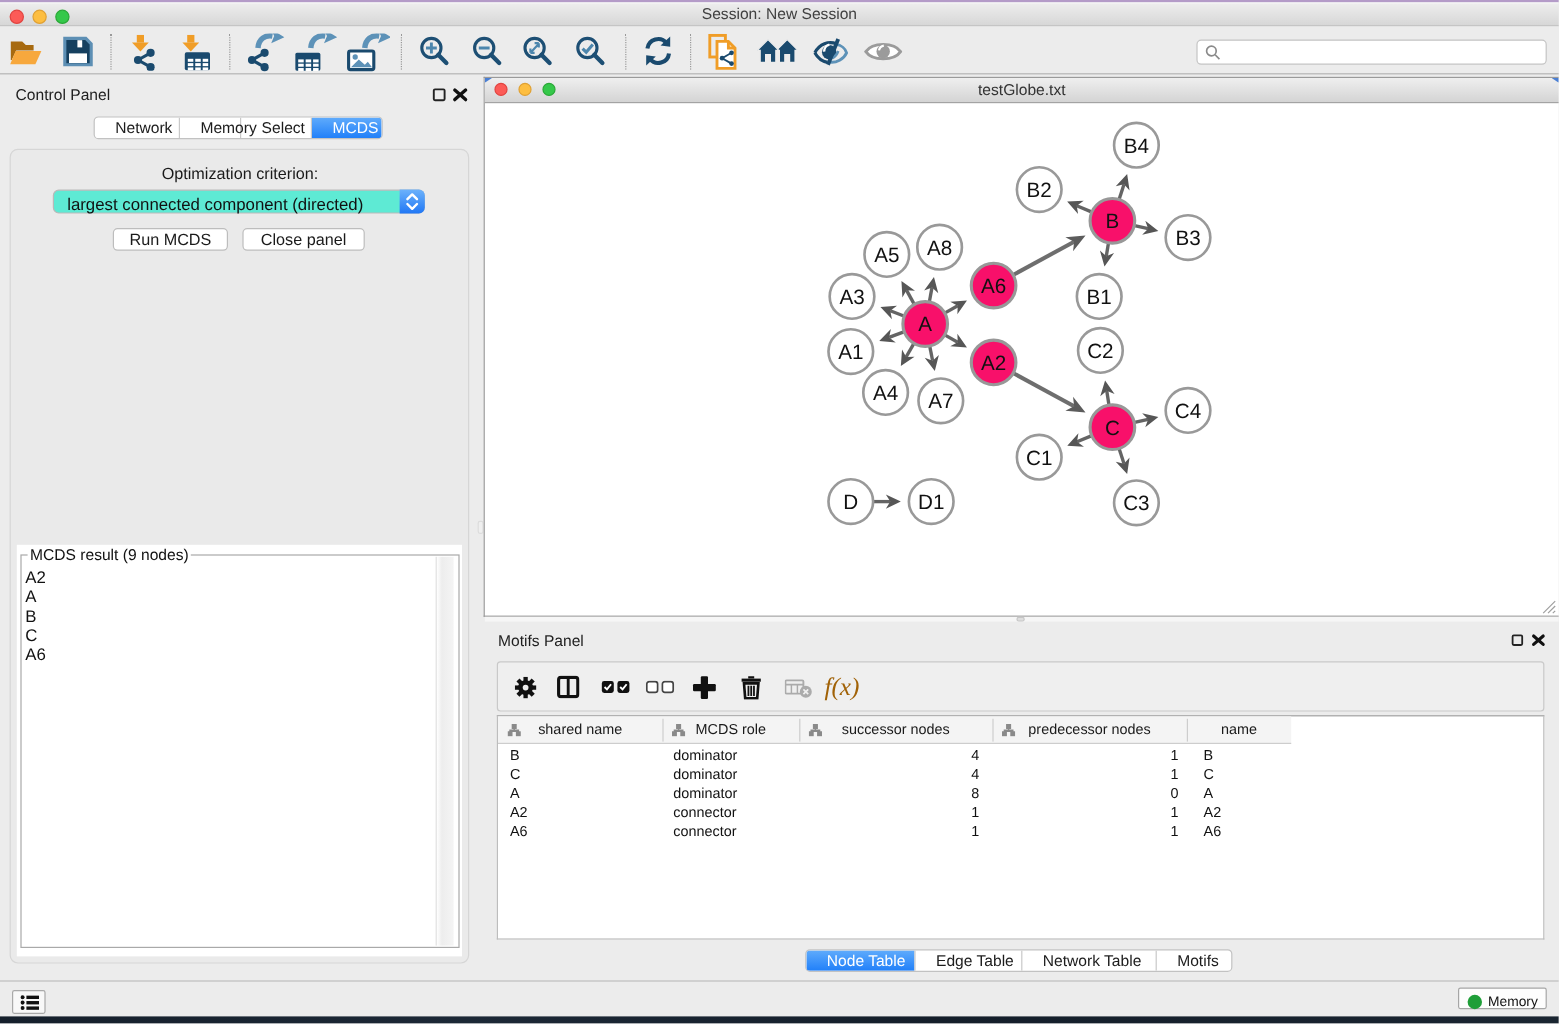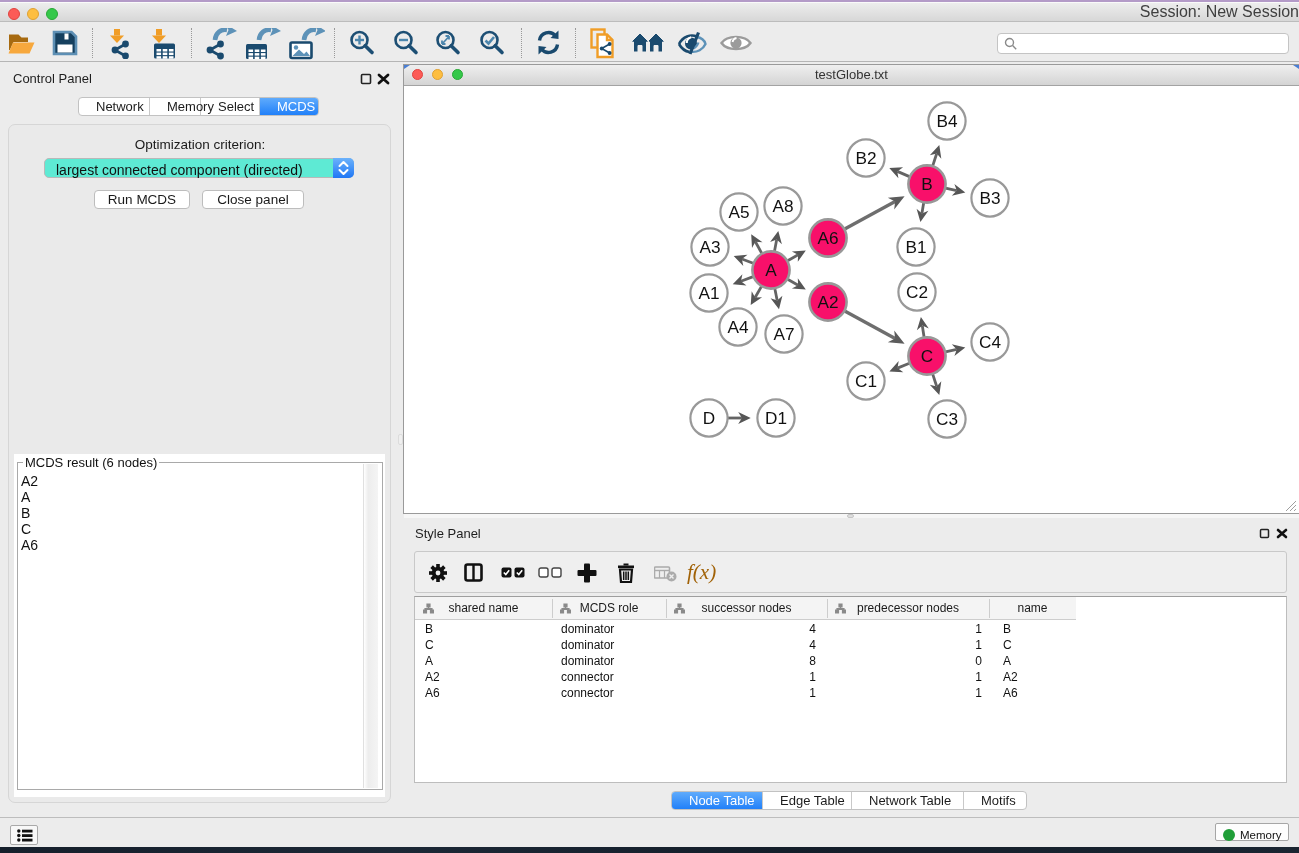--- a/index.html
+++ b/index.html
@@ -14,21 +14,21 @@
 .ticon{position:absolute;top:28px}
 </style></head><body>
 
 <div class="abs" style="left:0;top:0;width:1299px;height:2px;background:#b49bc8"></div>
 <div class="abs" style="left:0;top:2px;width:1299px;height:1px;background:#fafafa"></div>
 
 <div class="abs" style="left:0;top:3px;width:1299px;height:19px;background:linear-gradient(#ededed,#d7d7d7);border-bottom:1px solid #bcbcbc">
   <div class="tl" style="left:8px;top:5px;background:#fc5b57;border:1px solid #e14440"></div>
   <div class="tl" style="left:27px;top:5px;background:#fdbe41;border:1px solid #e0a133"></div>
   <div class="tl" style="left:46px;top:5px;background:#35c84a;border:1px solid #2aa837"></div>
-  <div style="text-align:right;font-size:16px;color:#404040;line-height:18px">Session: New Session</div>
+  <div style="text-align:center;font-size:13px;color:#404040;line-height:18px">Session: New Session</div>
 </div>
 
 <div class="abs" style="left:0;top:22px;width:1299px;height:40px;background:#ececec;border-bottom:1px solid #b5b5b5">
 <div class="dotsep" style="left:92px"></div>
     <div class="dotsep" style="left:191px"></div>
     <div class="dotsep" style="left:334px"></div>
     <div class="dotsep" style="left:521px"></div>
     <div class="dotsep" style="left:575px"></div>
     <svg class="ticon" style="left:8px;top:10px" width="28" height="24" viewBox="0 0 28 24">
       <path d="M1,18 L1,2.5 L10.5,2.5 L13.5,5.5 L20,5.5 L20,10 L5.5,10 L1.8,18 Z" fill="#a76a10"></path>
@@ -195,21 +195,21 @@
           <path d="M6.5,12 L10.5,16 L14.5,12" stroke="#fff" stroke-width="2" fill="none" stroke-linecap="round" stroke-linejoin="round"></path>
         </svg>
     </div>
   </div>
 
   <div class="btn" style="left:94px;top:127px;width:96px;height:19px;line-height:18px">Run MCDS</div>
   <div class="btn" style="left:202px;top:127px;width:102px;height:19px;line-height:18px">Close panel</div>
 
   <div class="abs" style="left:14px;top:391px;width:371px;height:343px;background:#fff"></div>
   <div class="abs" style="left:17px;top:399px;width:366px;height:328px;border:1px solid #a9a9a9"></div>
-  <div class="abs" style="left:23px;top:392px;background:#fff;padding:0 2px;font-size:13px;color:#111">MCDS result (6 nodes)</div>
+  <div class="abs" style="left:23px;top:392px;background:#fff;padding:0 2px;font-size:13px;color:#111">MCDS result (9 nodes)</div>
   <div class="abs" style="left:21px;top:410px;font-size:14px;line-height:16px;color:#111">A2<br>A<br>B<br>C<br>A6</div>
   <div class="abs" style="left:363px;top:401px;width:15px;height:324px;background:linear-gradient(90deg,#ffffff,#ededed 30%,#f4f4f4);border-left:1px solid #e0e0e0"></div>
 </div>
 
 <div class="abs" style="left:398px;top:434px;width:5px;height:11px;background:#efefef;border:1px solid #dcdcdc;border-radius:2px"></div>
 
 <div class="abs" style="left:403px;top:64px;width:896px;height:450px;border:1px solid #9a9a9a;border-right:none;background:#fff">
   <div class="abs" style="left:0;top:0;width:895px;height:21px;background:linear-gradient(#efefef,#d4d4d4);border-bottom:1px solid #a3a3a3">
     <div class="tl" style="left:8px;top:4px;width:11px;height:11px;background:#fc5b57;border:1px solid #e14440"></div>
     <div class="tl" style="left:28px;top:4px;width:11px;height:11px;background:#fdbe41;border:1px solid #e0a133"></div>
@@ -308,21 +308,21 @@
   </div>
   <svg width="12" height="12" style="position:absolute;right:2px;bottom:1px">
       <path d="M11,1 L1,11 M11,5 L5,11 M11,9 L9,11" stroke="#9f9f9f" stroke-width="1"></path>
     </svg>
 </div>
 
 <div class="abs" style="left:404px;top:514px;width:895px;height:4px;background:#f6f6f6"></div>
 <div class="abs" style="left:847px;top:514px;width:7px;height:4px;background:#dedede;border:1px solid #c6c6c6;border-radius:2px"></div>
 
 <div class="abs" style="left:404px;top:521px;width:895px;height:295px">
-  <div style="position:absolute;left:11px;top:5px;font-size:13px;color:#1e1e1e">Style Panel</div>
+  <div style="position:absolute;left:11px;top:5px;font-size:13px;color:#1e1e1e">Motifs Panel</div>
   <svg width="11" height="11" style="position:absolute;left:855px;top:7px">
       <rect x="1.5" y="1.5" width="8" height="8" fill="none" stroke="#222" stroke-width="1.5" rx="1"></rect>
     </svg>
   <svg width="12" height="11" style="position:absolute;left:872px;top:7px">
       <path d="M2,2 L10,9 M10,2 L2,9" stroke="#111" stroke-width="2.6" stroke-linecap="round"></path>
     </svg>
 
   <div class="abs" style="left:10px;top:30px;width:873px;height:42px;background:#efefef;border:1px solid #c9c9c9;border-radius:3px">
 <svg style="position:absolute;left:14px;top:12px" width="18" height="18" viewBox="0 0 18 18">
         <g transform="translate(9,9)">

